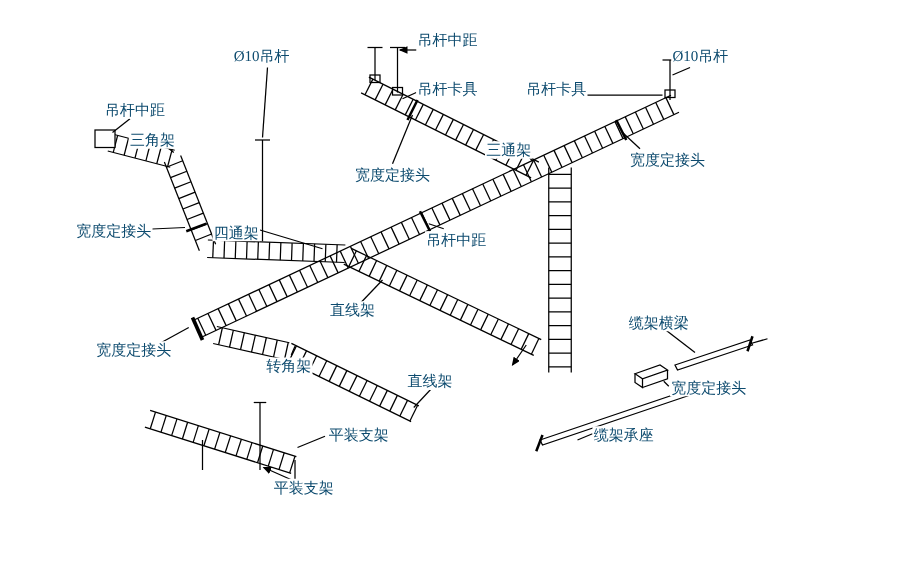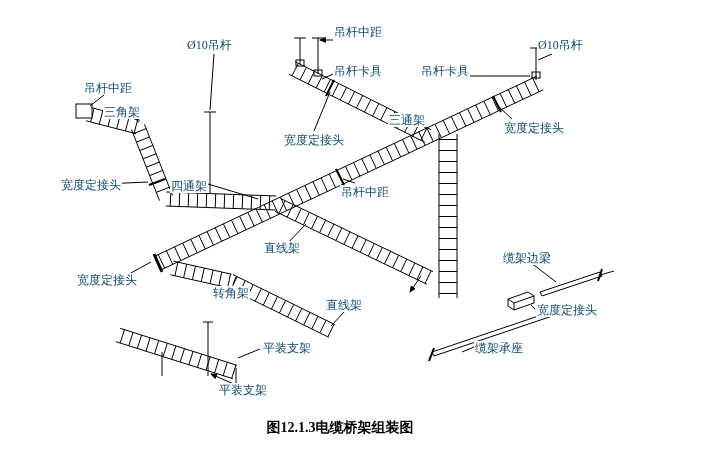--- a/index.html
+++ b/index.html
@@ -320,20 +320,19 @@
   <div class="lbl" style="left:388px;top:113px">三通架</div>
   <div class="lbl" style="left:283px;top:133px">宽度定接头</div>
   <div class="lbl" style="left:503px;top:121px">宽度定接头</div>
   <div class="lbl" style="left:60px;top:178px">宽度定接头</div>
   <div class="lbl" style="left:170px;top:179px">四通架</div>
   <div class="lbl" style="left:340px;top:185px">吊杆中距</div>
   <div class="lbl" style="left:263px;top:241px">直线架</div>
   <div class="lbl" style="left:76px;top:273px">宽度定接头</div>
   <div class="lbl" style="left:212px;top:286px">转角架</div>
   <div class="lbl" style="left:325px;top:298px">直线架</div>
-  <div class="lbl" style="left:502px;top:251px">缆架边梁</div>
+  <div class="lbl" style="left:502px;top:251px">缆架横梁</div>
   <div class="lbl" style="left:536px;top:303px">宽度定接头</div>
   <div class="lbl" style="left:474px;top:341px">缆架承座</div>
   <div class="lbl" style="left:262px;top:341px">平装支架</div>
   <div class="lbl" style="left:218px;top:383px">平装支架</div>
 
-  <div class="caption">图12.1.3电缆桥架组装图</div>
 </div>
 
 </body></html>

